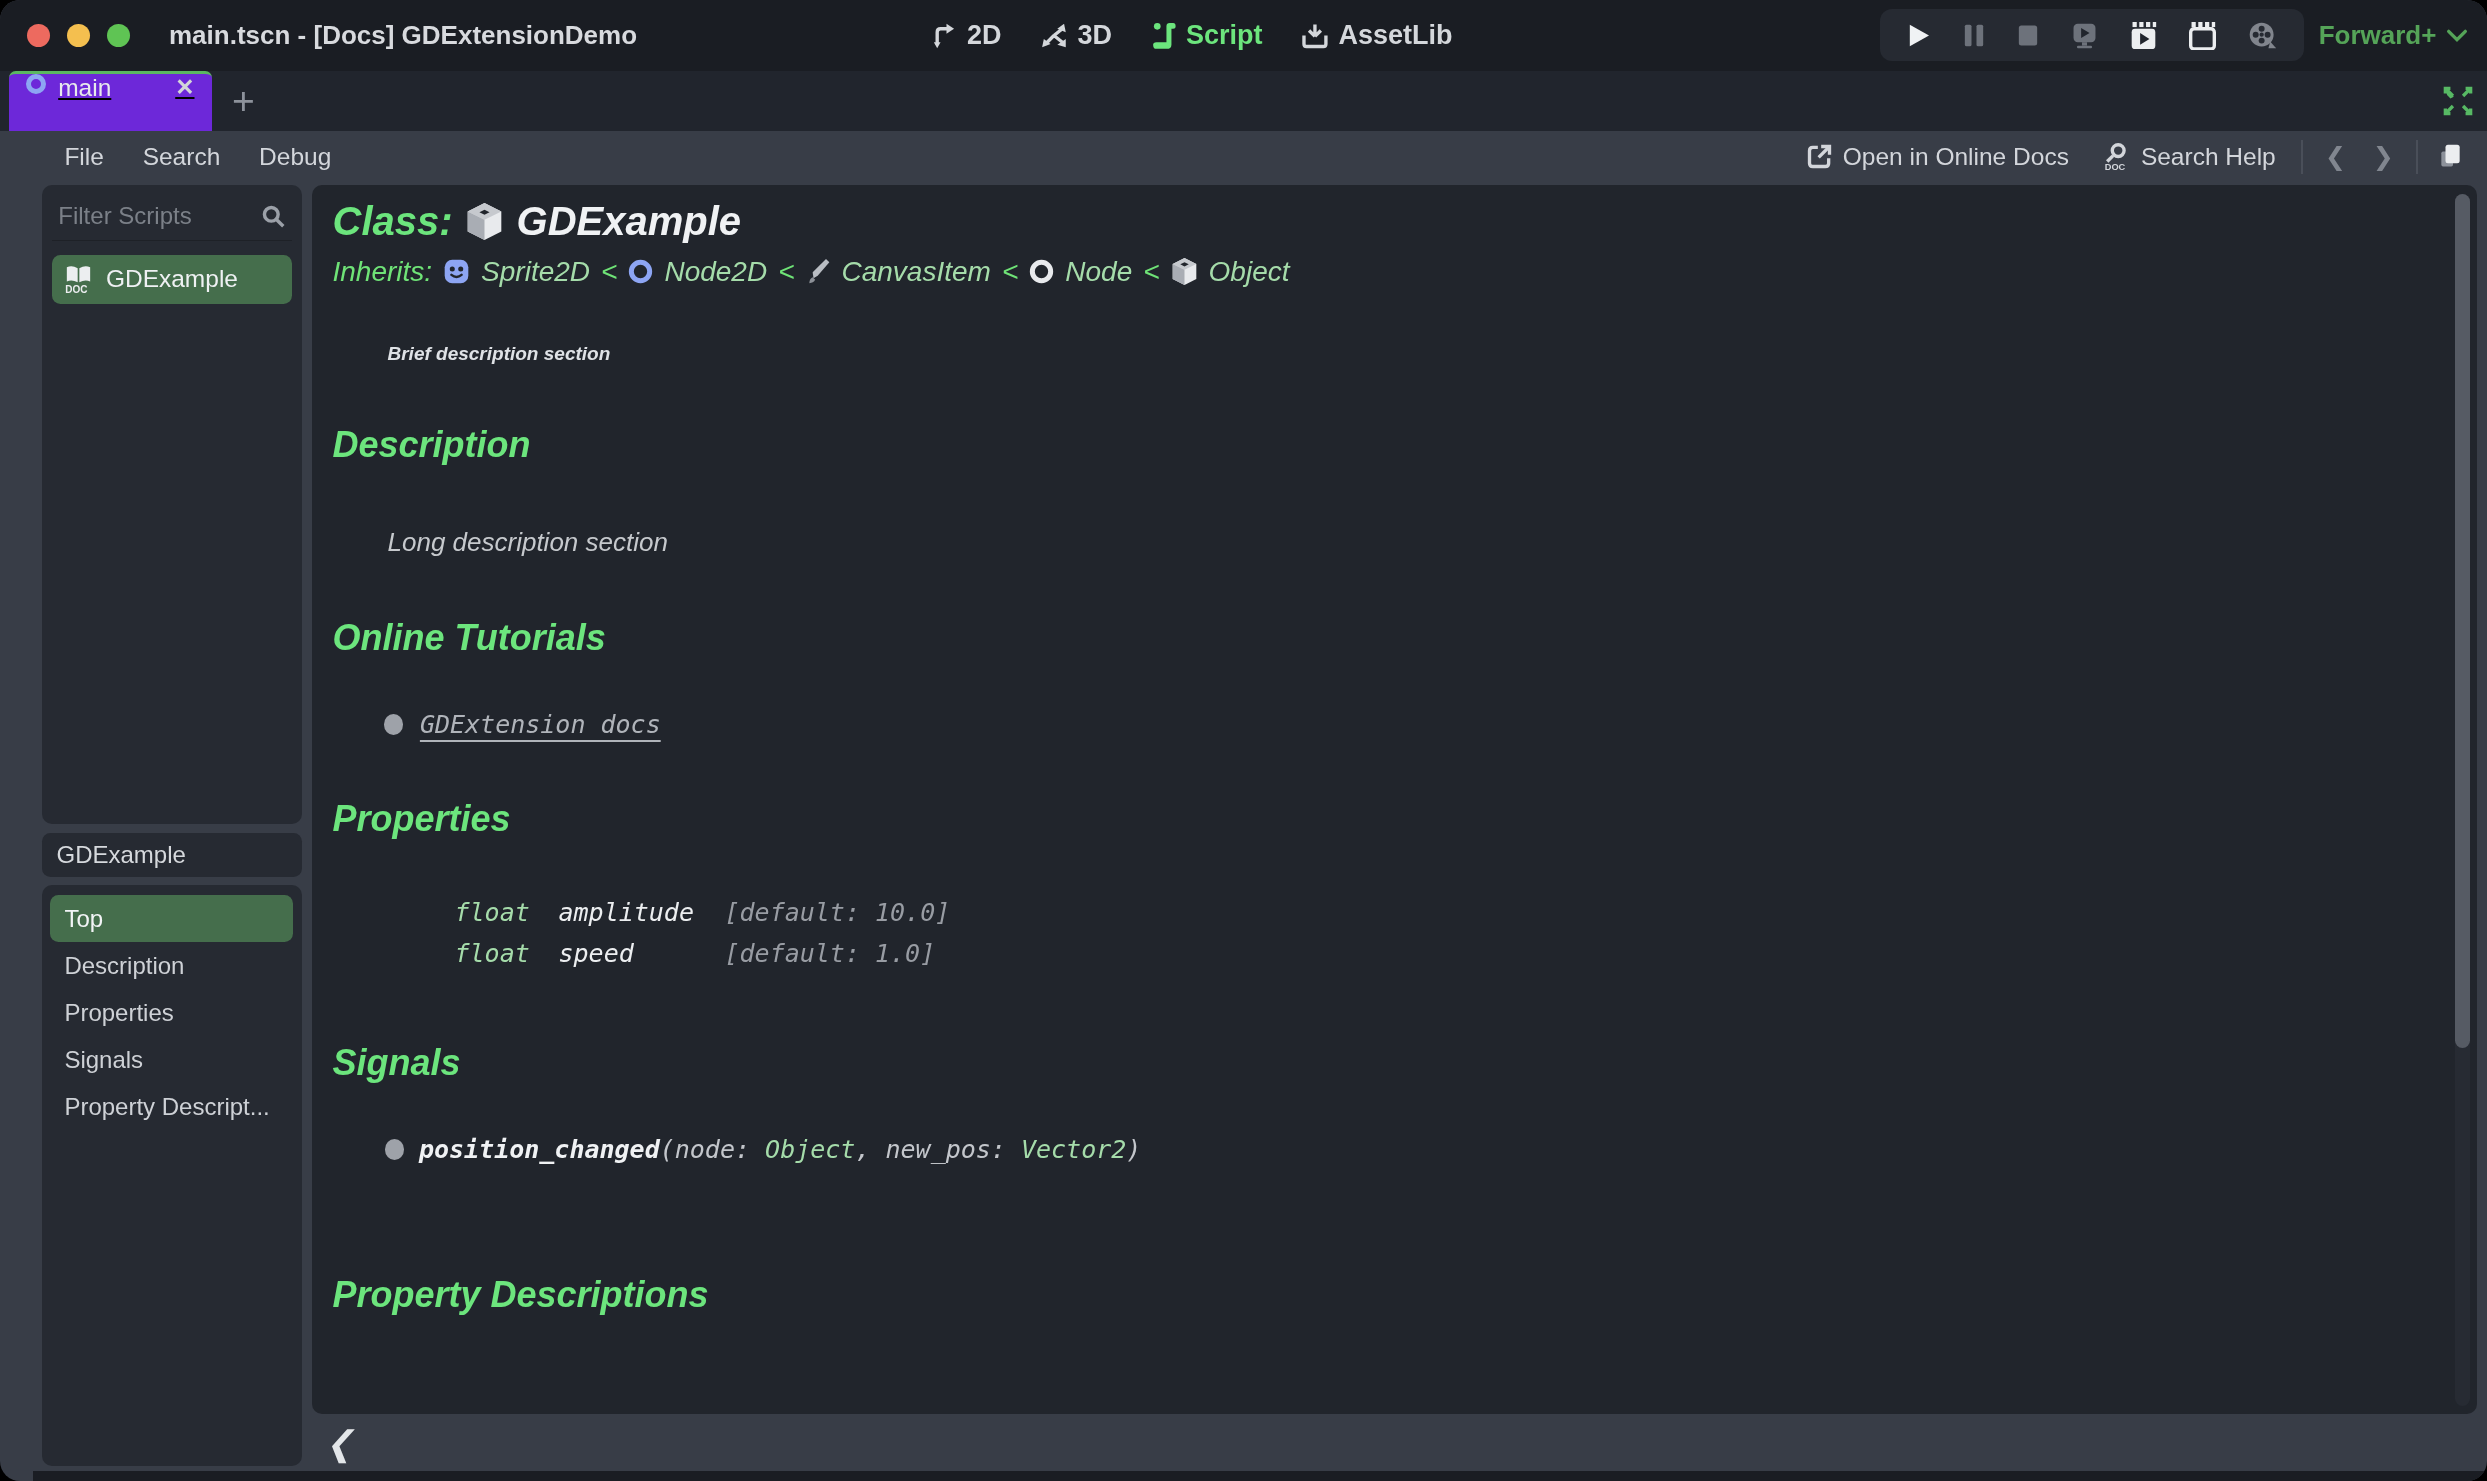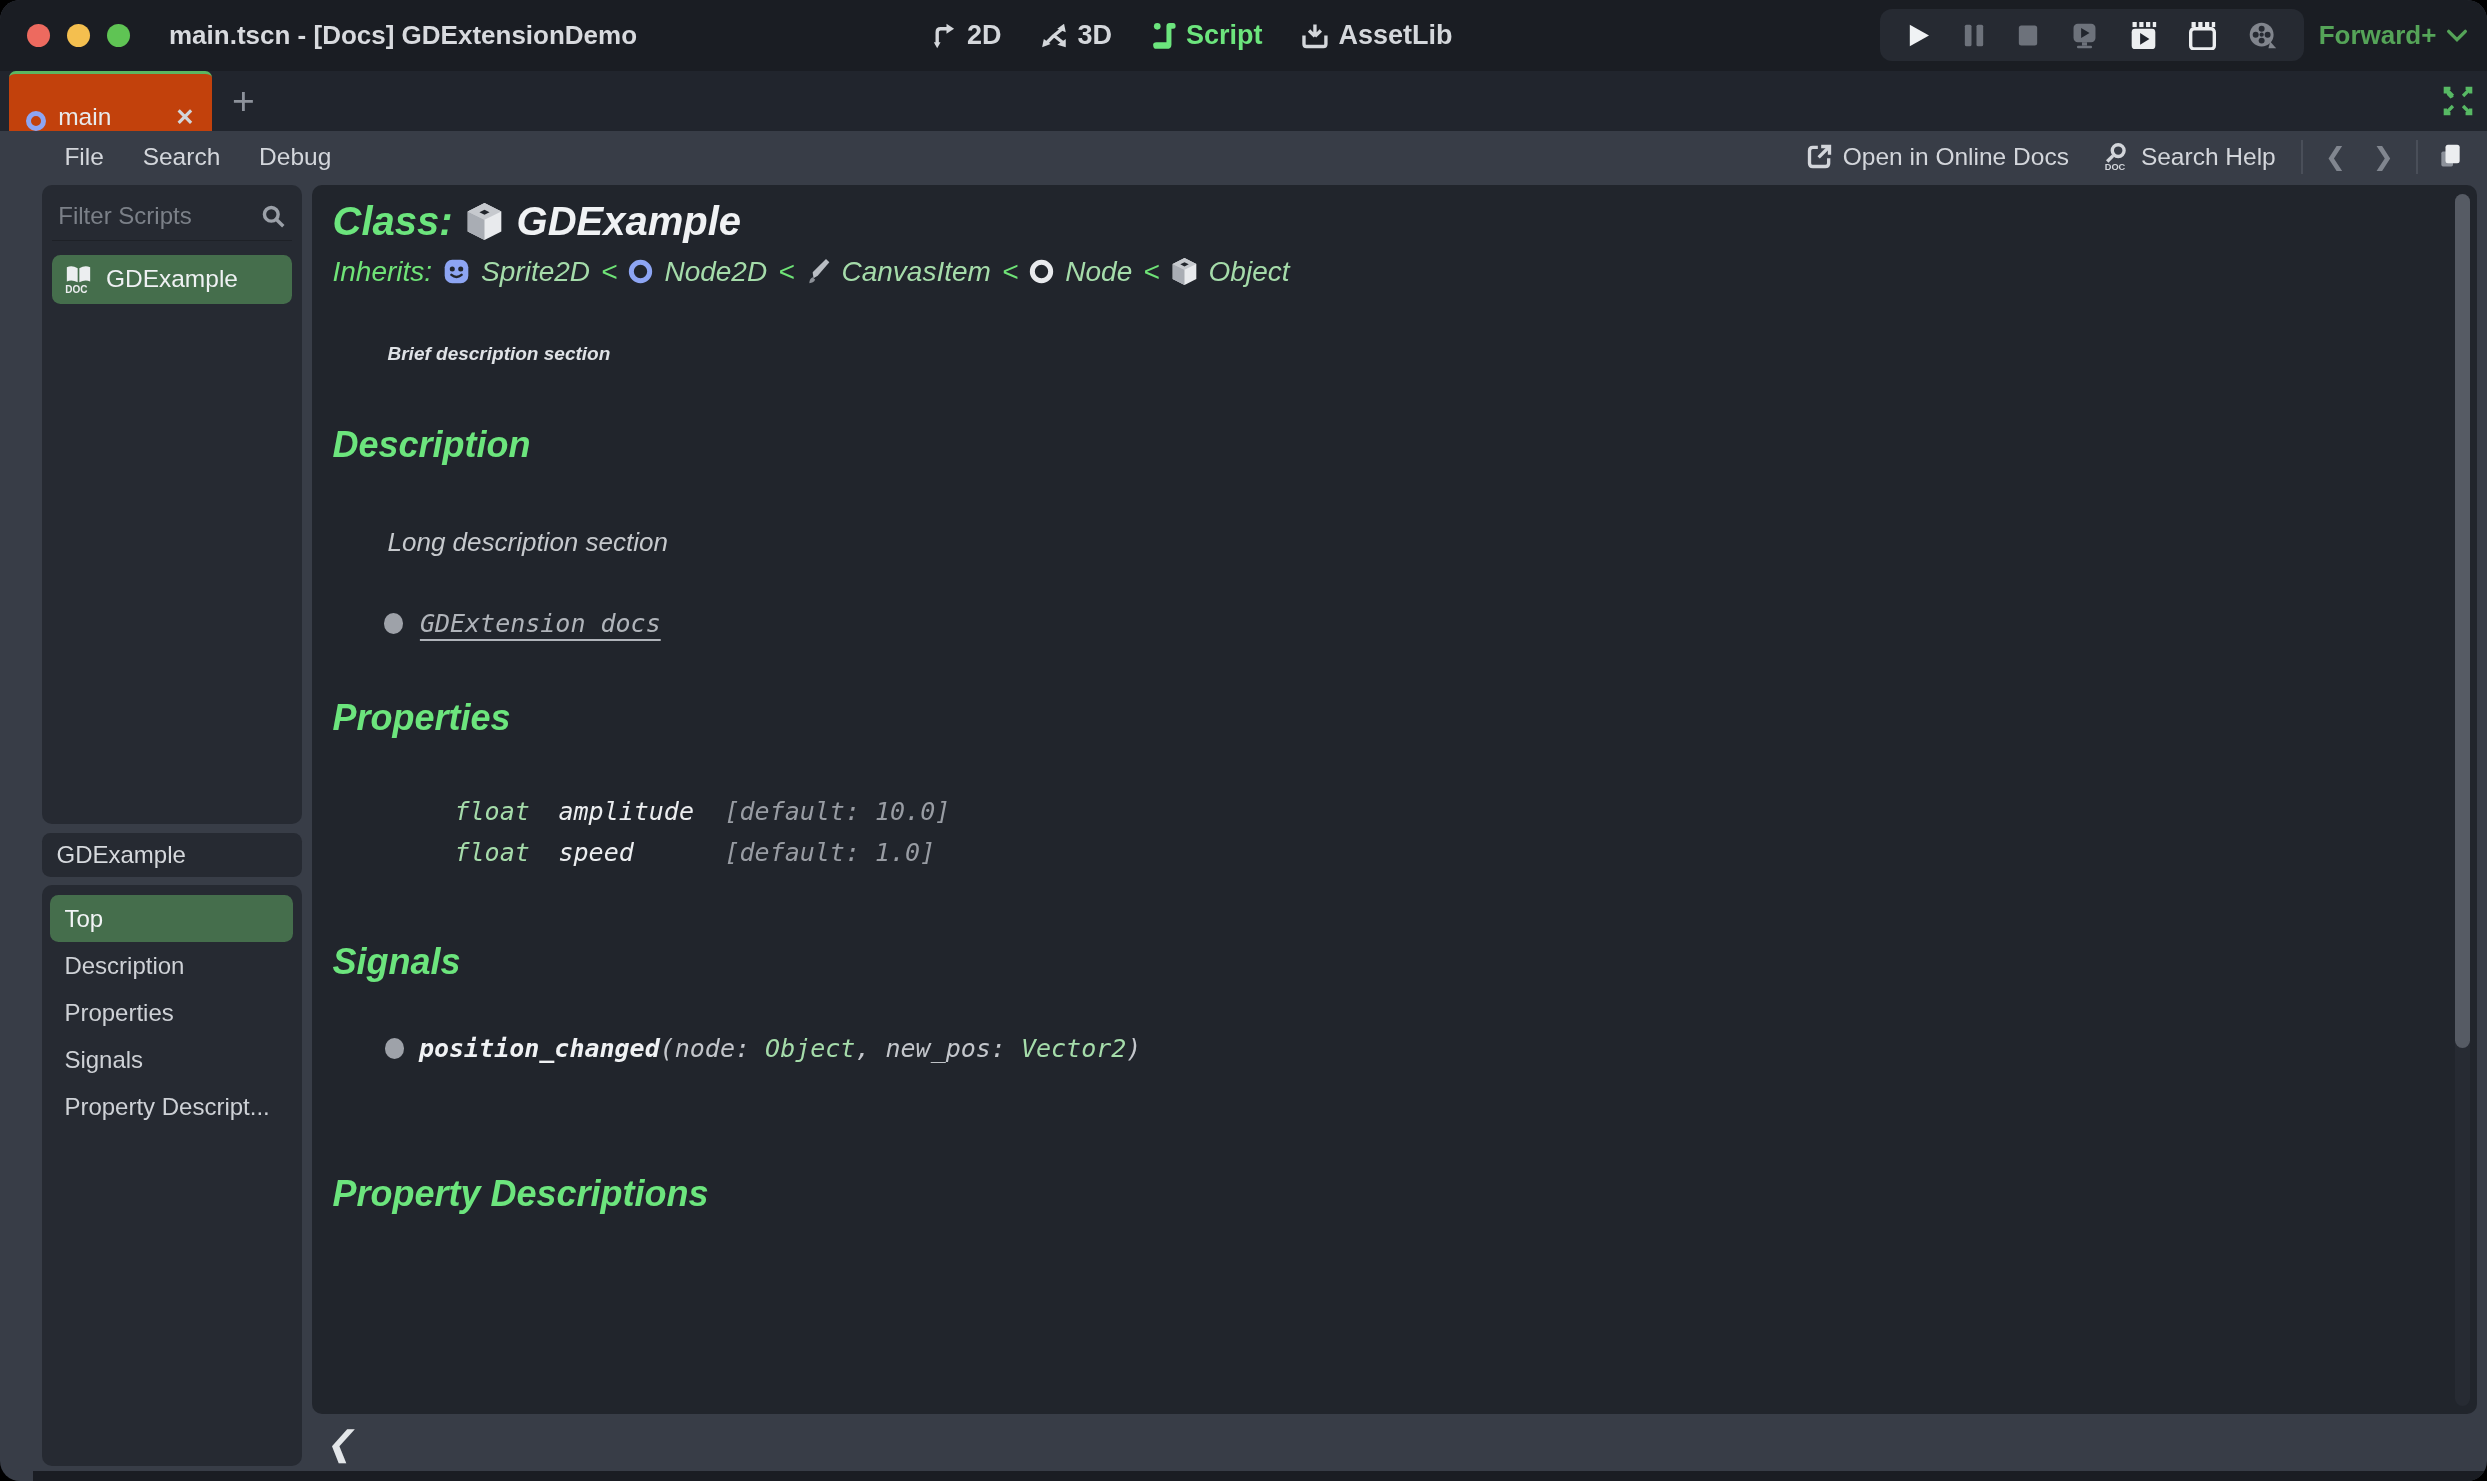--- a/index.html
+++ b/index.html
@@ -42,23 +42,23 @@
   .renderer {
     position:absolute; right:18.6px; top:0; height:100%;
     display:flex; align-items:center; gap:10px;
     color:#55a458; font-weight:700; font-size:26px;
   }
 
   
   .tabstrip { height:60px; flex:none; background:#21252d; display:flex; align-items:stretch; position:relative; }
   .tab {
     margin-left:8.5px; width:203px;
-    background:#c2410c; border-top:3.4px solid #5bb761;
+    background:#6d28d9; border-top:3.4px solid #5bb761;
     border-radius:6.8px 6.8px 0 0;
-    display:flex; align-items:flex-end; gap:12.7px; padding:0 17px;
+    display:flex; align-items:flex-start; gap:12.7px; padding:0 17px;text-decoration:underline;
   }
   .tab-node-icon { width:20px; height:20px; border:5px solid #8da5f3; border-radius:50%; flex:none; }
   .tab-label { font-size:24.5px; color:#e8eaec; }
   .tab-close { margin-left:auto; font-size:23px; color:#d2d5d9; font-weight:700; }
   .tab-plus { width:64px; display:flex; align-items:center; justify-content:center; font-size:39px; color:#8d929b; }
   .expand-btn { position:absolute; right:13.5px; top:50%; transform:translateY(-50%); display:flex; }
 
   
   .base { flex:1; display:flex; flex-direction:column; min-height:0;padding-left:33px; }
   .menubar { height:51px; flex:none; display:flex; align-items:center; padding:0 12px; }
@@ -422,20 +422,21 @@
                 </svg>
             </span>
             <a class="inh-link">Object</a>
           </div>
 
           <div class="brief">Brief description section</div>
 
           <div class="doc-h2">Description</div>
           <div class="body-text">Long description section</div>
 
+          <div class="doc-h2">Online Tutorials</div>
           <div class="tutorial-row">
             <span class="bullet"></span>
             <a class="tutorial-link">GDExtension docs</a>
           </div>
 
           <div class="doc-h2">Properties</div>
           <div class="props-table">
             <div class="prop-row">
               <a class="prop-type">float</a>
               <a class="prop-name">amplitude</a>

